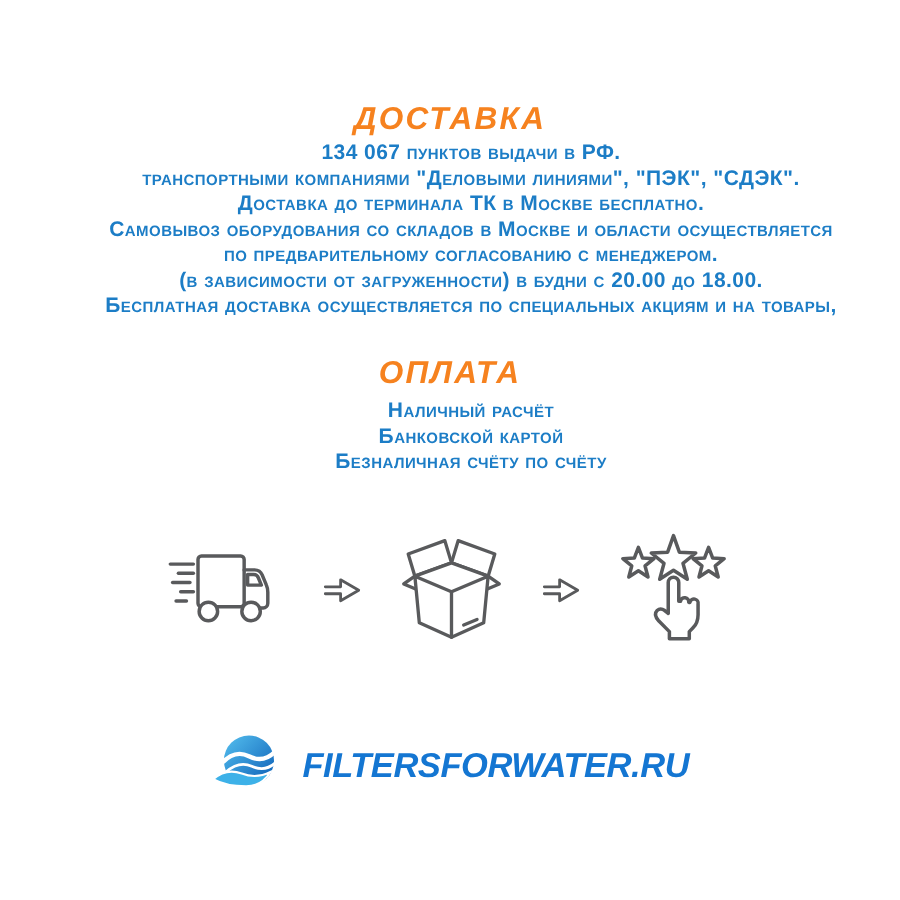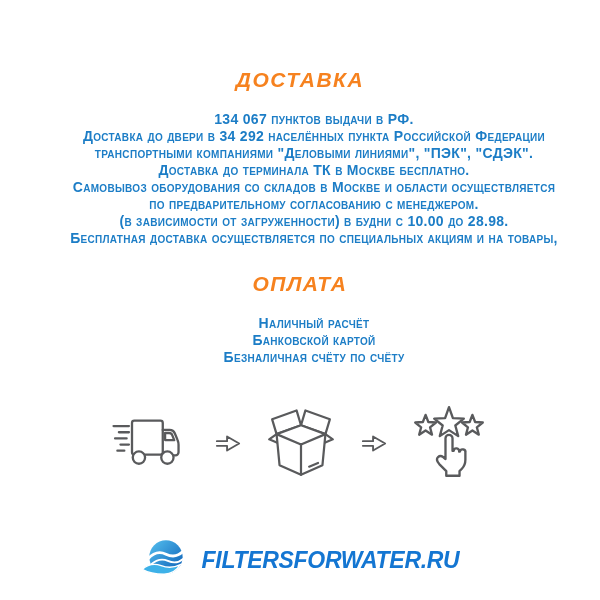--- a/index.html
+++ b/index.html
@@ -16,21 +16,21 @@
   .section-title {
     font-size: 21px;
     line-height: 24px;
     font-weight: bold;
     font-style: italic;
     color: #f6821f;
     letter-spacing: 1.5px;
   }
   .delivery-title { margin: 0; padding-top: 68px; }
   .payment-title  { margin: 4px; padding-top: 21px; }
-  .text-block { margin-top: 19px; padding-left: 28px; }
+  .text-block { margin-top: 1px; padding-left: 28px; }
   .body-line {
     font-size: 14px;
     line-height: 17px;
     font-weight: 600;
     font-variant: small-caps;
     letter-spacing: 0.3px;
     color: #1c7dc6;
   }
   .icons-row {
     margin-top: 33px;
@@ -65,26 +65,25 @@
 </style>
 </head>
 <body>
 
 <div class="page">
 
   <h2 class="section-title delivery-title">ДОСТАВКА</h2>
 
   <div class="text-block">
     <div class="body-line">134 067 пунктов выдачи в РФ.</div>
-    <div class="body-line">Доставка до двери в 34 292 населённых пункта Российской Федерации</div>
     <div class="body-line">транспортными компаниями "Деловыми линиями", "ПЭК", "СДЭК".</div>
     <div class="body-line">Доставка до терминала ТК в Москве бесплатно.</div>
     <div class="body-line">Самовывоз оборудования со складов в Москве и области осуществляется</div>
     <div class="body-line">по предварительному согласованию с менеджером.</div>
-    <div class="body-line">(в зависимости от загруженности) в будни с 10.00 до 28.98.</div>
+    <div class="body-line">(в зависимости от загруженности) в будни с 20.00 до 18.00.</div>
     <div class="body-line">Бесплатная доставка осуществляется по специальных акциям и на товары,</div>
   </div>
 
   <h2 class="section-title payment-title">ОПЛАТА</h2>
 
   <div class="text-block">
     <div class="body-line">Наличный расчёт</div>
     <div class="body-line">Банковской картой</div>
     <div class="body-line">Безналичная счёту по счёту</div>
   </div>

